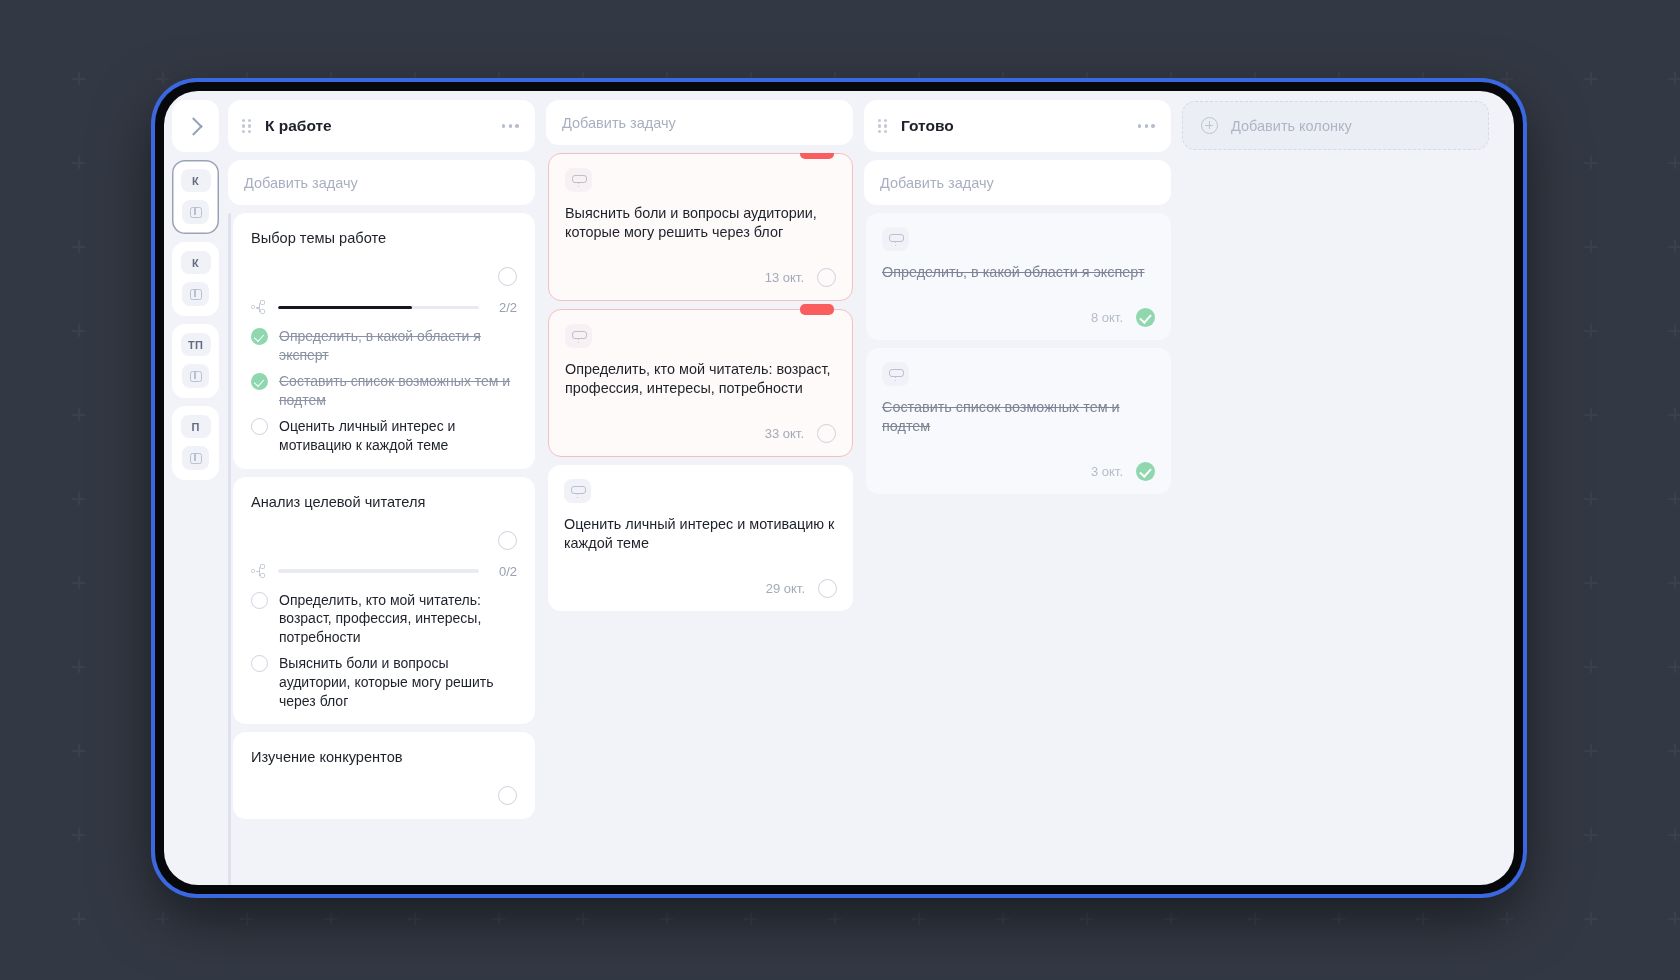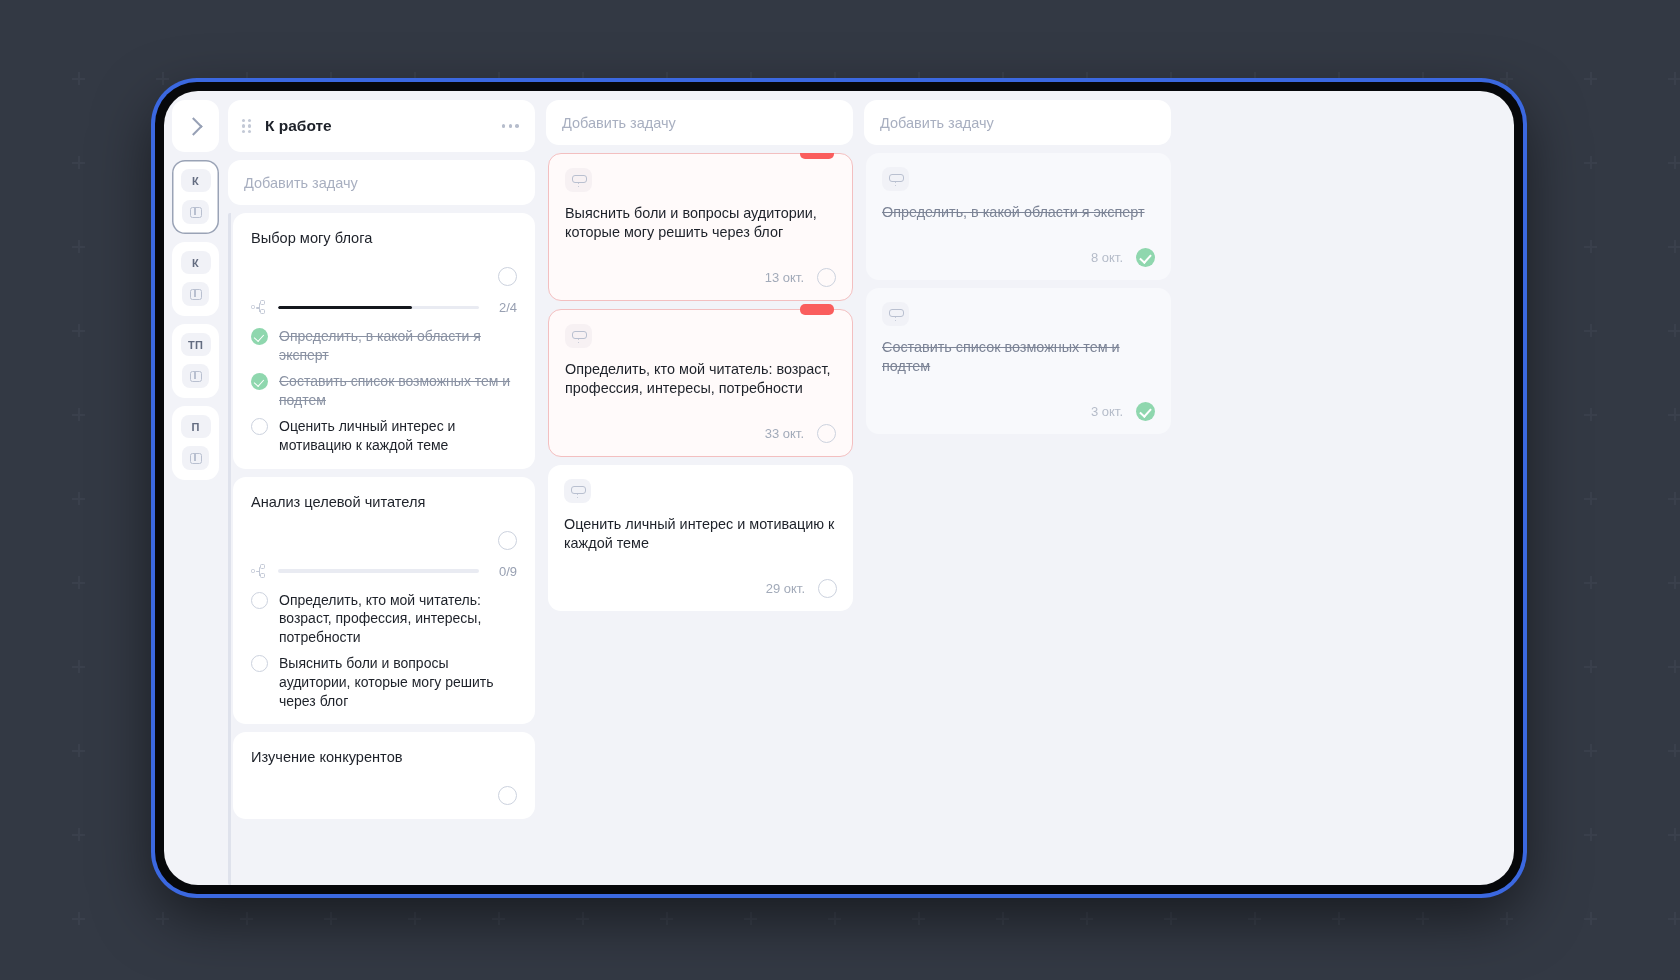--- a/index.html
+++ b/index.html
@@ -714,36 +714,36 @@
             </span>
         </div>
 
         <div class="add-task">
           <span>Добавить задачу</span>
         </div>
 
         <div class="col-body scrolling">
 
           <div class="pcard">
-            <div class="pcard-title">Выбор могу блога</div>
+            <div class="pcard-title">Выбор темы работе</div>
             <div class="pcard-circle-row">
               <span class="ring"></span>
             </div>
             <div class="prog-row">
               <span class="tree-icon">
                 <span class="n1"></span>
                   <span class="l1"></span>
                   <span class="l2"></span>
                   <span class="n2"></span>
                   <span class="n3"></span>
               </span>
               <span class="bar">
                   <b style="width:66.6%"></b>
                 </span>
-              <span class="prog-count">2/4</span>
+              <span class="prog-count">2/2</span>
             </div>
             <div class="subs">
               <div class="sub done">
                 <span class="sub-check"></span>
                 <span class="sub-text">Определить, в какой области я эксперт</span>
               </div>
               <div class="sub done">
                 <span class="sub-check"></span>
                 <span class="sub-text">Составить список возможных тем и подтем</span>
               </div>
@@ -763,21 +763,21 @@
               <span class="tree-icon">
                 <span class="n1"></span>
                   <span class="l1"></span>
                   <span class="l2"></span>
                   <span class="n2"></span>
                   <span class="n3"></span>
               </span>
               <span class="bar">
                   <b style="width:0%"></b>
                 </span>
-              <span class="prog-count">0/9</span>
+              <span class="prog-count">0/2</span>
             </div>
             <div class="subs">
               <div class="sub">
                 <span class="sub-ring"></span>
                 <span class="sub-text">Определить, кто мой читатель: возраст, профессия, интересы, потребности</span>
               </div>
               <div class="sub">
                 <span class="sub-ring"></span>
                 <span class="sub-text">Выяснить боли и вопросы аудитории, которые могу решить через блог</span>
               </div>
@@ -832,20 +832,36 @@
             <div class="scard-foot">
               <span class="date">29 окт.</span>
               <span class="ring"></span>
             </div>
           </div>
 
         </div>
       </div>
 
       <div class="column">
+        <div class="col-head">
+          <span class="drag-dots">
+              <i></i>
+              <i></i>
+              <i></i>
+              <i></i>
+              <i></i>
+              <i></i>
+            </span>
+          <span class="col-title">Готово</span>
+          <span class="ellipsis">
+              <i></i>
+              <i></i>
+              <i></i>
+            </span>
+        </div>
 
         <div class="add-task">
           <span>Добавить задачу</span>
         </div>
 
         <div class="col-body">
 
           <div class="scard muted">
             <span class="chip">
                 <span class="chip-glyph"></span>
@@ -864,16 +880,20 @@
             <div class="scard-title">Составить список возможных тем и подтем</div>
             <div class="scard-foot">
               <span class="date">3 окт.</span>
               <span class="done-check"></span>
             </div>
           </div>
 
         </div>
       </div>
 
+      <div class="addcol">
+        <span class="plus-circle"></span>
+        <span class="addcol-label">Добавить колонку</span>
+      </div>
 
     </div>
   </div>
 </div>
 
 </body></html>

